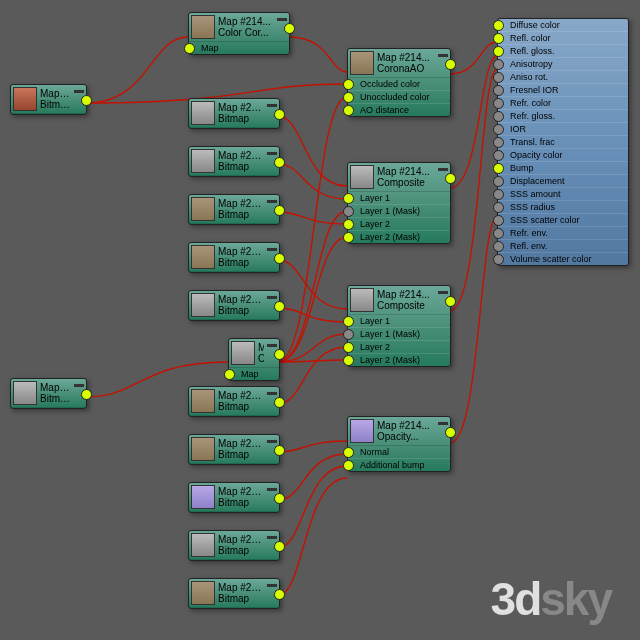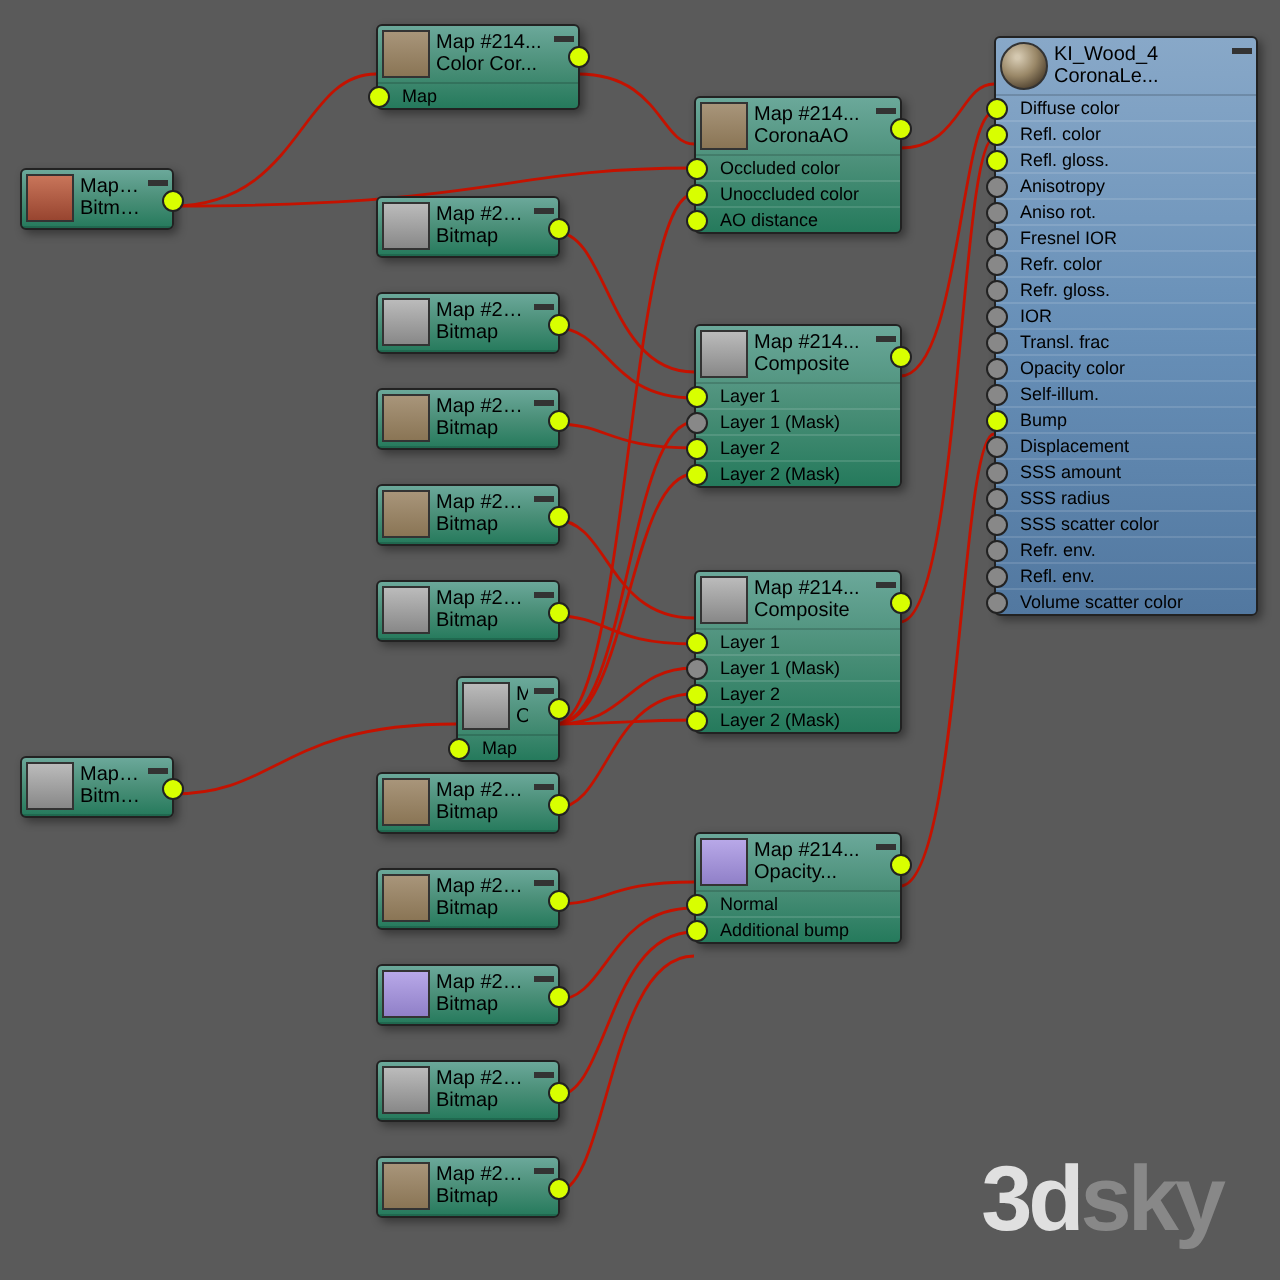--- a/index.html
+++ b/index.html
@@ -128,40 +128,31 @@
         <span>Map #214...</span>
         <span>Opacity...</span>
       </div>
       <div class="min"></div>
     </div>
     <div class="odot"></div>
     <div class="slot first"><div class="dot lit"></div>Normal</div>
     <div class="slot"><div class="dot lit"></div>Additional bump</div>
   </div>
 <div id="mat" class="node blue" style="left:497px;top:18px;width:130px">
-    <div class="hdr">
-      <div class="thumb sphere"></div>
-      <div class="ttl">
-        <span>KI_Wood_4</span>
-        <span>CoronaLe...</span>
-      </div>
-      <div class="min"></div>
-    </div>
     <div class="slot first"><div class="dot lit"></div>Diffuse color</div>
     <div class="slot"><div class="dot lit"></div>Refl. color</div>
     <div class="slot"><div class="dot lit"></div>Refl. gloss.</div>
     <div class="slot"><div class="dot"></div>Anisotropy</div>
     <div class="slot"><div class="dot"></div>Aniso rot.</div>
     <div class="slot"><div class="dot"></div>Fresnel IOR</div>
     <div class="slot"><div class="dot"></div>Refr. color</div>
     <div class="slot"><div class="dot"></div>Refr. gloss.</div>
     <div class="slot"><div class="dot"></div>IOR</div>
     <div class="slot"><div class="dot"></div>Transl. frac</div>
     <div class="slot"><div class="dot"></div>Opacity color</div>
-    <div class="slot"><div class="dot"></div>Self-illum.</div>
     <div class="slot"><div class="dot lit"></div>Bump</div>
     <div class="slot"><div class="dot"></div>Displacement</div>
     <div class="slot"><div class="dot"></div>SSS amount</div>
     <div class="slot"><div class="dot"></div>SSS radius</div>
     <div class="slot"><div class="dot"></div>SSS scatter color</div>
     <div class="slot"><div class="dot"></div>Refr. env.</div>
     <div class="slot"><div class="dot"></div>Refl. env.</div>
     <div class="slot"><div class="dot"></div>Volume scatter color</div>
   </div>
 

